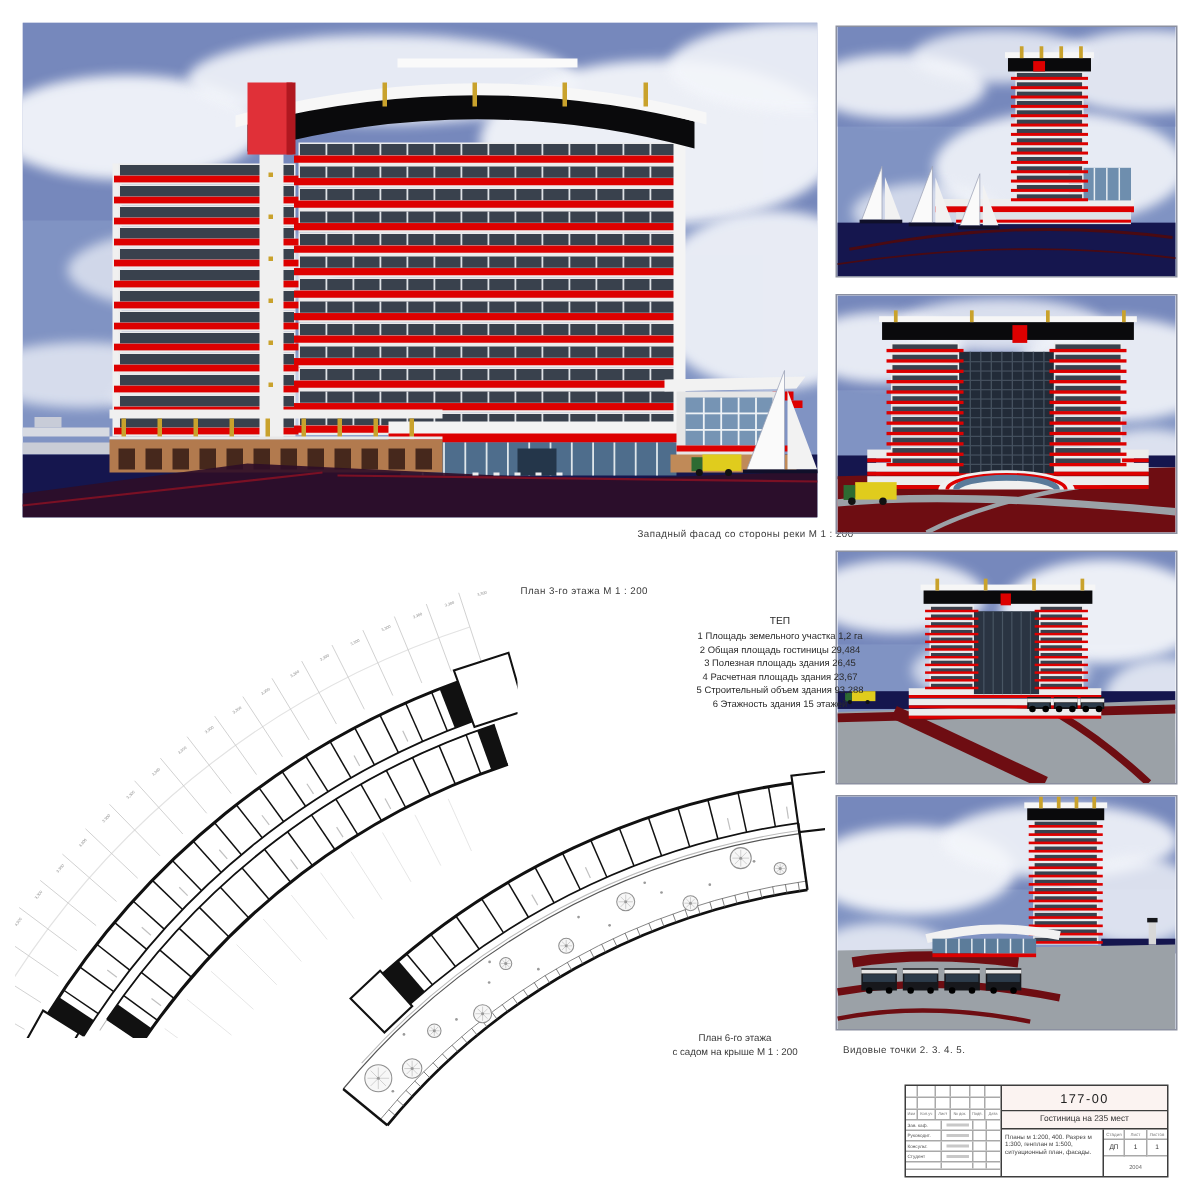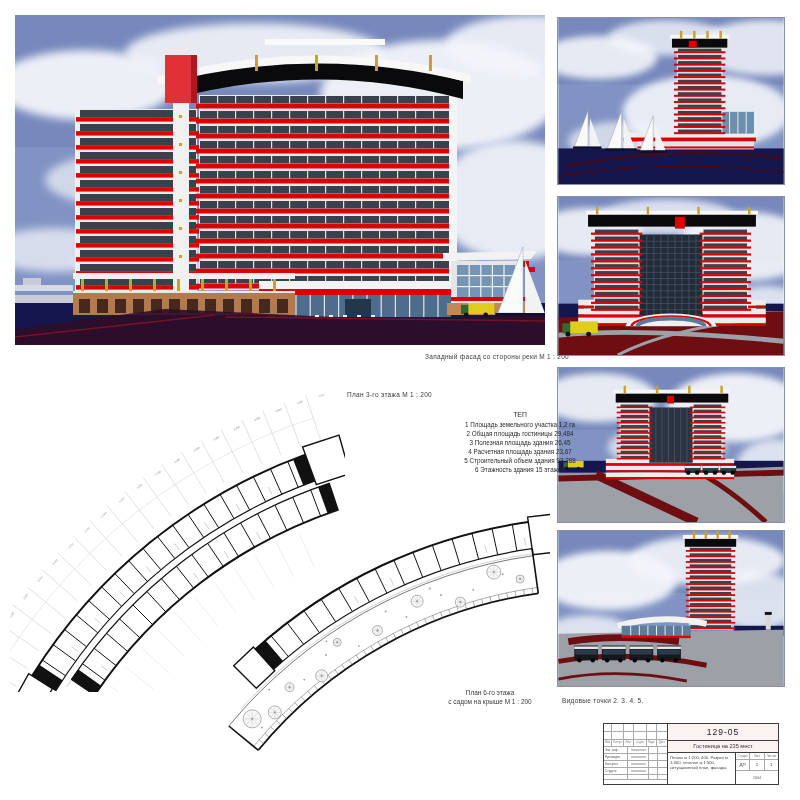--- a/index.html
+++ b/index.html
@@ -1341,21 +1341,21 @@
         <div class="tb-c" style="width:24px"></div>
           <div class="tb-c" style="width:21px"></div>
         <div class="tb-c" style="width:9px"></div>
           <div class="tb-c" style="flex:1"></div>
       </div>
       <div class="tb-row" style="flex:1;border-bottom:none">
           <div class="tb-c" style="flex:1"></div>
         </div>
     </div>
     <div class="tb-right">
-      <div class="tb-code">129-05</div>
+      <div class="tb-code">177-00</div>
       <div class="tb-title">Гостиница на 235 мест</div>
       <div class="tb-body">
         <div class="tb-content">Планы м 1:200, 400. Разрез м 1:300, генплан м 1:500, ситуационный план, фасады.</div>
         <div class="tb-cols">
           <div class="tb-colhead">
             <div>Стадия</div>
             <div>Лист</div>
             <div>Листов</div>
           </div>
           <div class="tb-colval">

